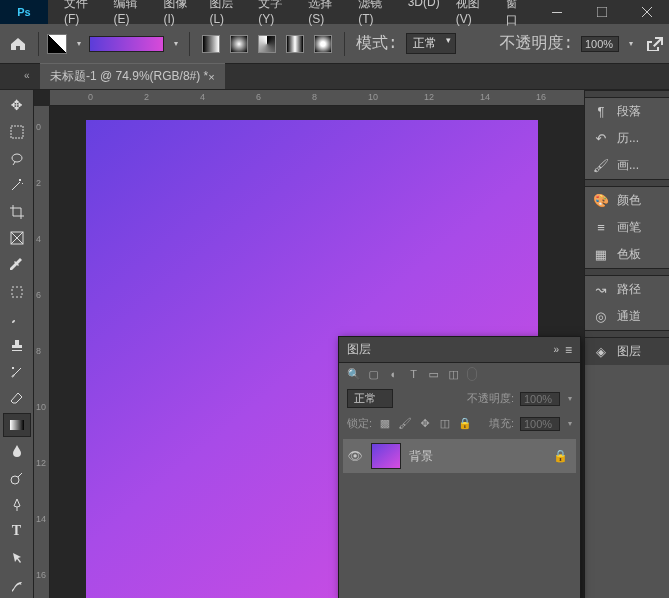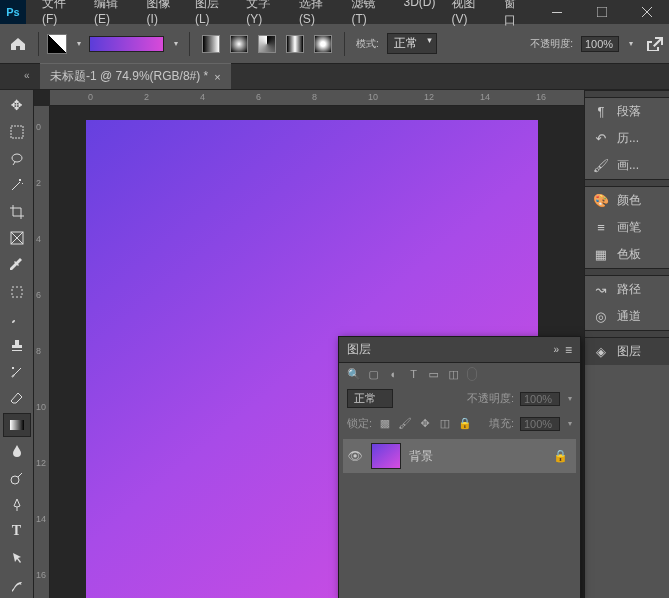--- a/index.html
+++ b/index.html
@@ -1,37 +1,37 @@
 <!DOCTYPE html>
 <html><head>
 <meta charset="utf-8">
 <style>
 * { box-sizing: border-box; margin: 0; padding: 0; font-family: "Microsoft YaHei", sans-serif; }
 body { width: 669px; height: 598px; background: #323232; overflow: hidden; font-size: 12px; color: #c8c8c8; user-select: none; }
 
 .titlebar { height: 24px; background: #323232; display: flex; align-items: center; }
-.ps-logo { width: 26px; height: 24px; background: #001c33; color: #3cc8f8; font-weight: bold; font-size: 11px; display: flex; align-items: center; justify-content: center; margin-right: 8px; }
+.ps-logo { width: 48px; height: 24px; background: #001c33; color: #3cc8f8; font-weight: bold; font-size: 11px; display: flex; align-items: center; justify-content: center; margin-right: 8px; }
 .menu { display: flex; flex: 1; }
 .menu-item { padding: 4px 8px; font-size: 12px; cursor: pointer; }
 .win-ctrl { width: 45px; height: 24px; display: flex; align-items: center; justify-content: center; cursor: pointer; }
 
 .optionsbar { height: 40px; background: #535353; display: flex; align-items: center; padding: 0 6px; gap: 8px; border-bottom: 1px solid #222; }
 .home-btn { width: 24px; height: 24px; display: flex; align-items: center; justify-content: center; }
 .swatch-pair { width: 20px; height: 20px; position: relative; border: 1px solid #777; background: linear-gradient(45deg,#000 50%, #fff 50%); }
 .dropdown-arrow { font-size: 8px; margin-left: 2px; }
 .grad-preview { width: 75px; height: 16px; background: linear-gradient(90deg, #5b3dd9, #d94ad9); border: 1px solid #222; }
 .opt-mini { width: 18px; height: 18px; border: 1px solid #888; margin: 0 1px; display:flex;align-items:center;justify-content:center;}
-.opt-lbl { font-size: 10px; }
+.opt-lbl { font-size: 16px; font-family: Liberation Mono, monospace; }
 .opt-sel { background: #3a3a3a; border: 1px solid #222; padding: 1px 18px 1px 6px; font-size: 12px; color: #ddd; position:relative;}
 .opt-sel::after{content:"▾"; position:absolute; right:4px; font-size:9px;}
 .opt-num { background:#3a3a3a; border:1px solid #222; width:38px; padding:1px 3px; color:#ccc; font-size:11px;}
 
 .tabbar { height: 26px; background: #323232; display: flex; align-items: flex-end; padding-left: 40px; border-bottom: 1px solid #222;}
 .dbl-chev { position:absolute; left:24px; top:70px; font-size:10px; color:#aaa;}
-.doc-tab { background:#535353; padding:4px 10px; font-size:12px; display:flex; align-items:center; gap:6px; border-top:1px solid #666;}
+.doc-tab { background:#535353; padding:4px 10px; font-size:12px; display:flex; align-items:center; border-top:1px solid #666;}
 
 .workspace { position: absolute; top: 90px; left: 0; right: 0; bottom: 0; display: flex; }
 
 .toolcol { width: 34px; background: #535353; border-right: 1px solid #222; display: flex; flex-direction: column; align-items: center; padding-top: 2px;}
 .tool { width: 28px; height: 25px; display: flex; align-items: center; justify-content: center; font-size: 14px; color:#ddd; cursor:pointer; margin:1px 0;}
 .tool.sel { background: #3a3a3a; border:1px solid #222;}
 
 .docarea { flex:1; position:relative; background:#262626; }
 .ruler-h { position:absolute; top:0; left:16px; right:0; height:16px; background:#535353; border-bottom:1px solid #222; font-size:9px; color:#999;}
 .ruler-v { position:absolute; top:16px; left:0; width:16px; bottom:0; background:#535353; border-right:1px solid #222; font-size:9px; color:#999;}

